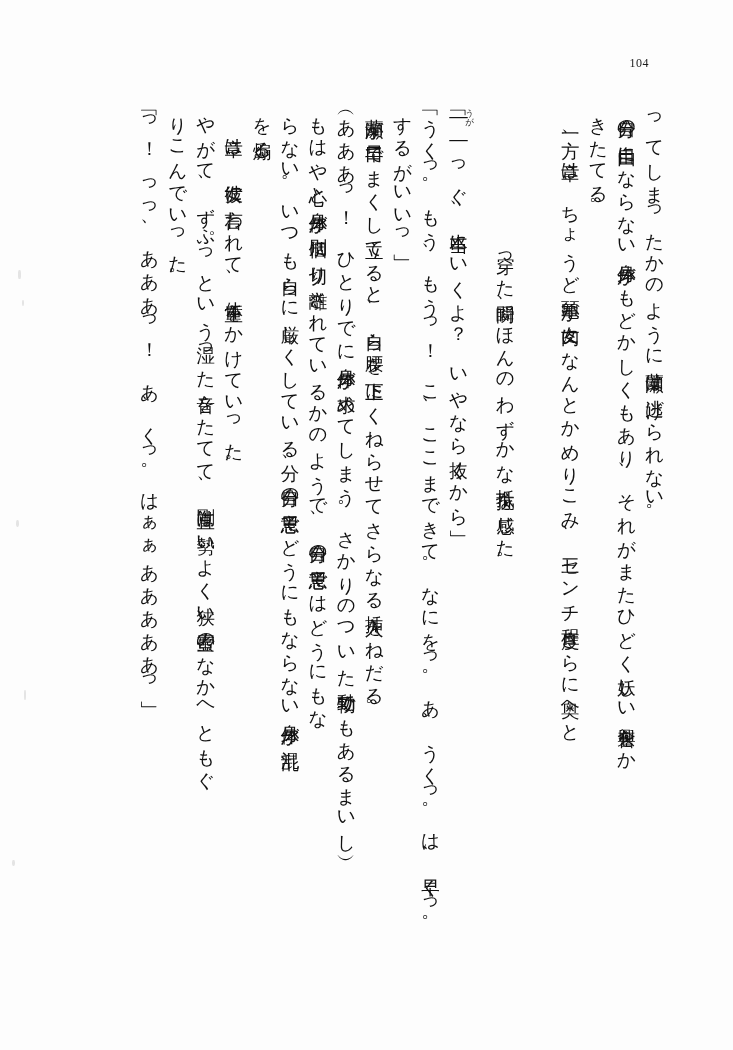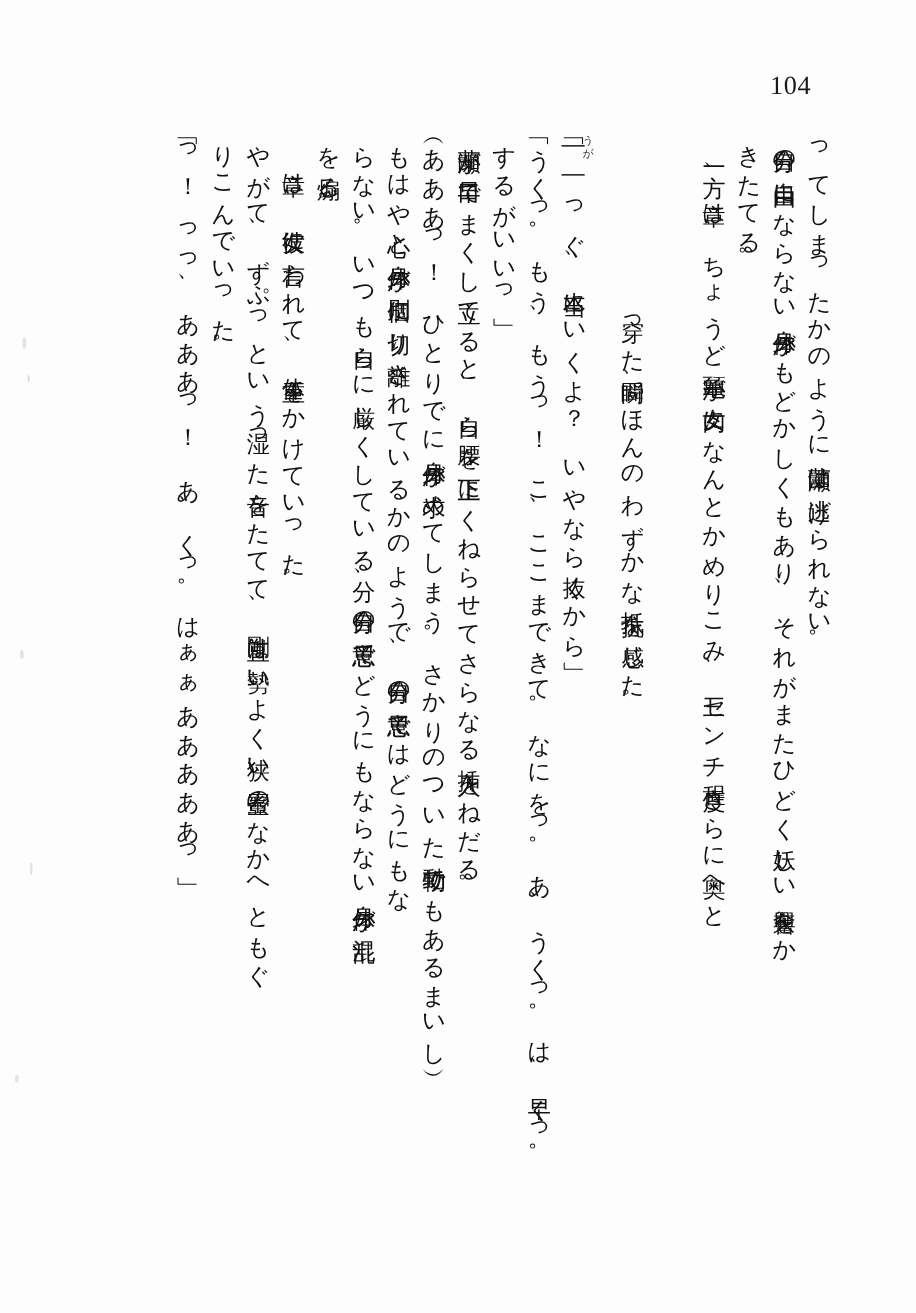--- a/index.html
+++ b/index.html
@@ -23,21 +23,21 @@
   .speckle {
     position: absolute;
     background: #cfcfcf;
     opacity: 0.55;
     border-radius: 40%;
   }
   .page-number {
     position: absolute;
     top: 56px;
     right: 84px;
-    font-size: 21px;
+    font-size: 12px;
     letter-spacing: 0.5px;
     color: #1a1a1a;
     font-family: "Liberation Serif", "DejaVu Serif", serif;
   }
   .text-block {
     position: absolute;
     top: 104px;
     right: 70px;
     left: 96px;
     bottom: 40px;

